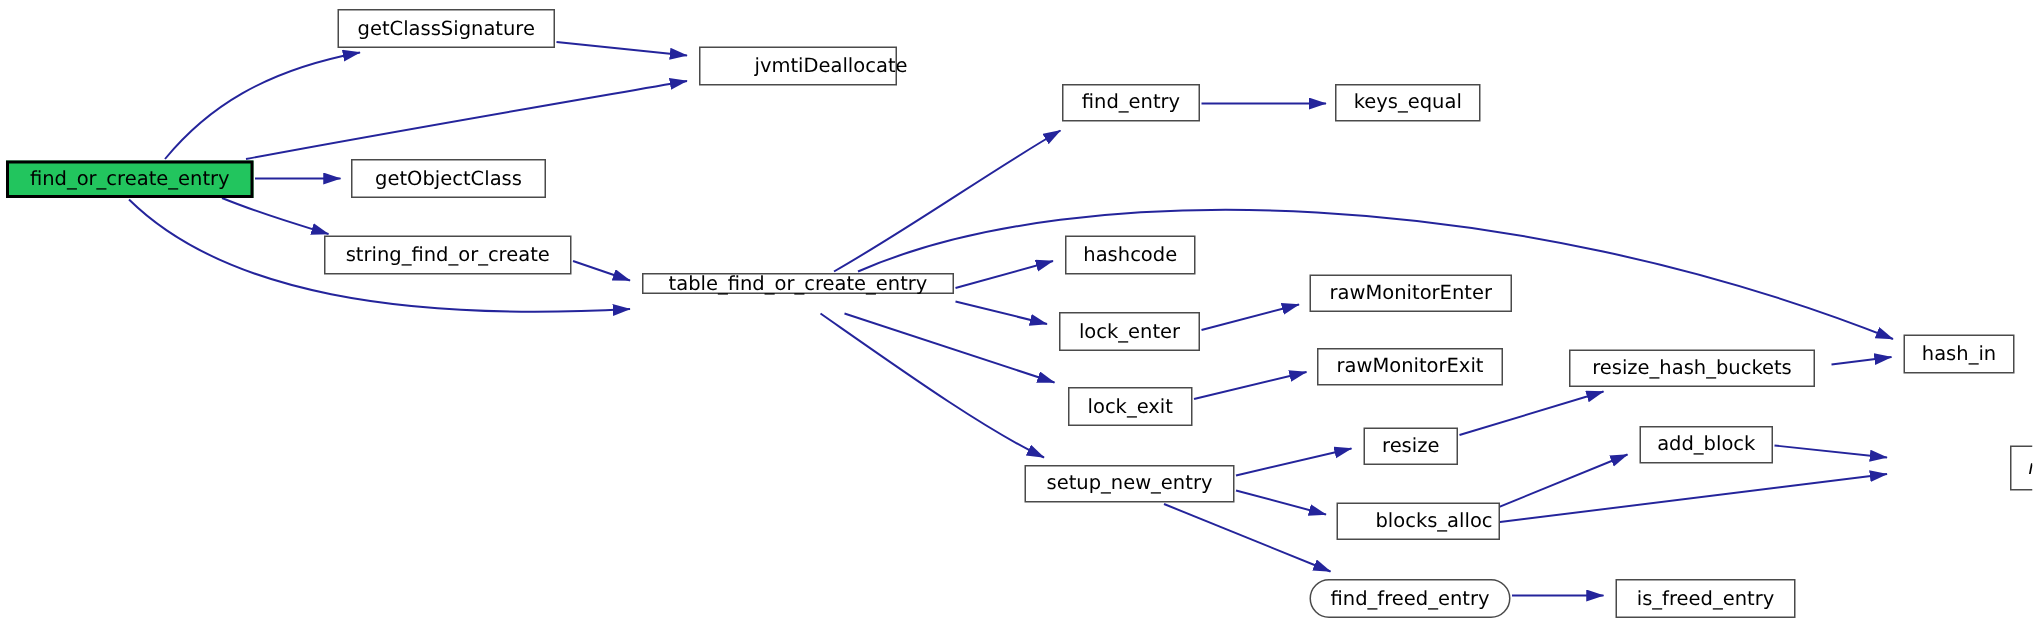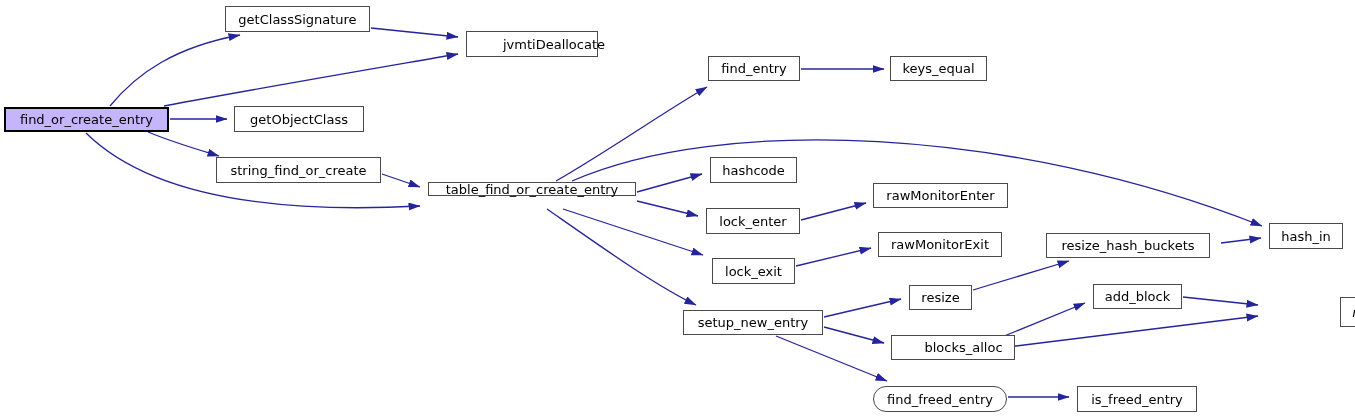--- a/index.html
+++ b/index.html
@@ -24,21 +24,21 @@
     color: #000000;
     font-size: 13px;
     line-height: 1;
     display: flex;
     align-items: center;
     justify-content: center;
     white-space: nowrap;
     cursor: pointer;
   }
   .node.root {
-    background: #c4b5fd;
+    background: #22c55e;
     border: 2px solid #000000;
     cursor: default;
   }
 </style>
 </head>
 <body>
 
 <div class="graph">
 
   <svg class="edges" width="1355" height="417" viewBox="0 0 1355 417">
@@ -84,21 +84,21 @@
   <div class="node" style="left:428px; top:182px; width:208px; height:14px;">table_find_or_create_entry</div>
   <div class="node" style="left:708px; top:56px;  width:92px;  height:25px;">find_entry</div>
   <div class="node" style="left:890px; top:56px;  width:97px;  height:25px;">keys_equal</div>
   <div class="node" style="left:710px; top:157px; width:87px;  height:26px;">hashcode</div>
   <div class="node" style="left:706px; top:208px; width:94px;  height:26px;">lock_enter</div>
   <div class="node" style="left:873px; top:183px; width:135px; height:25px;">rawMonitorEnter</div>
   <div class="node" style="left:712px; top:258px; width:83px;  height:26px;">lock_exit</div>
   <div class="node" style="left:878px; top:232px; width:124px; height:25px;">rawMonitorExit</div>
   <div class="node" style="left:683px; top:310px; width:140px; height:25px;">setup_new_entry</div>
   <div class="node" style="left:909px; top:285px; width:63px;  height:25px;">resize</div>
-  <div class="node" style="left:891px; top:335px; width:124px; height:25px;padding-left:21px;">blocks_alloc</div>
+  <div class="node" style="left:891px; top:335px; width:109px; height:25px;padding-left:21px;">blocks_alloc</div>
   <div class="node" style="left:873px; top:386px; width:134px; height:26px;border-radius:13px;">find_freed_entry</div>
   <div class="node" style="left:1046px;top:233px; width:164px; height:25px;text-align:center;">resize_hash_buckets</div>
   <div class="node" style="left:1093px;top:284px; width:89px;  height:25px;">add_block</div>
   <div class="node" style="left:1340px;top:297px; width:81px;  height:30px;font-style:italic;">real_size</div>
   <div class="node" style="left:1269px;top:223px; width:74px;  height:26px;">hash_in</div>
   <div class="node" style="left:1077px;top:386px; width:120px; height:26px;">is_freed_entry</div>
 
 </div>
 
 </body></html>

